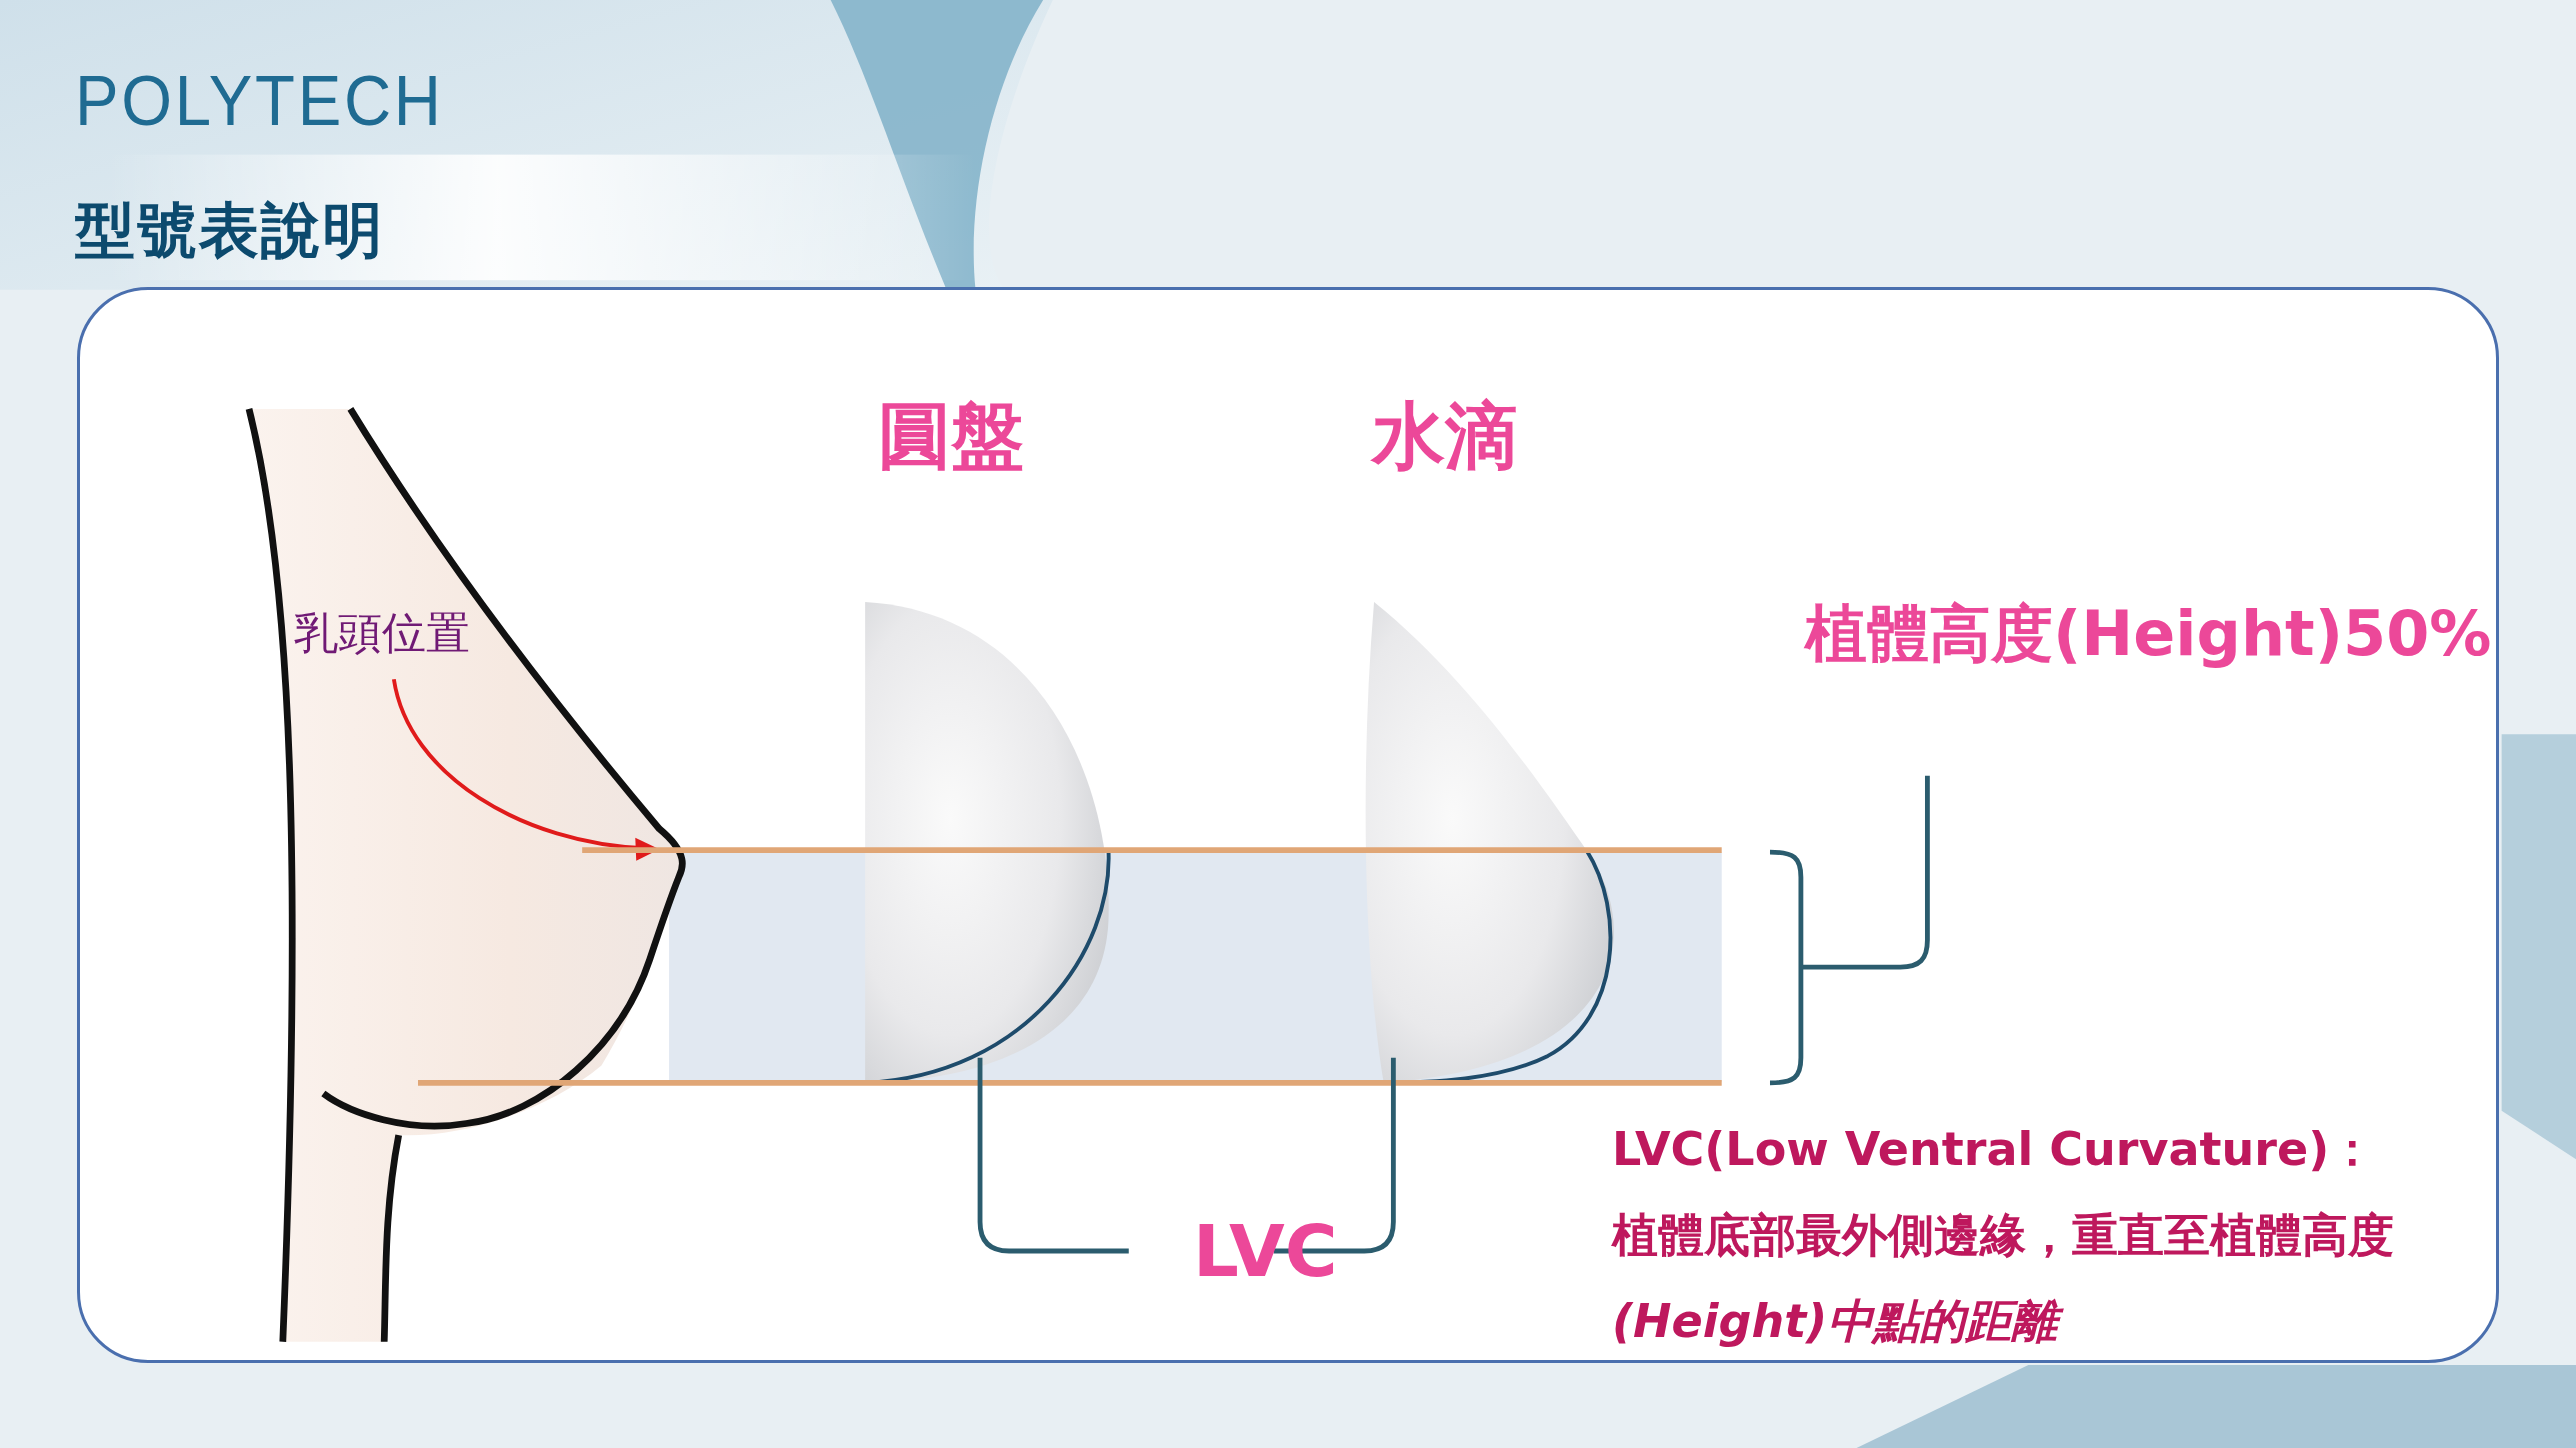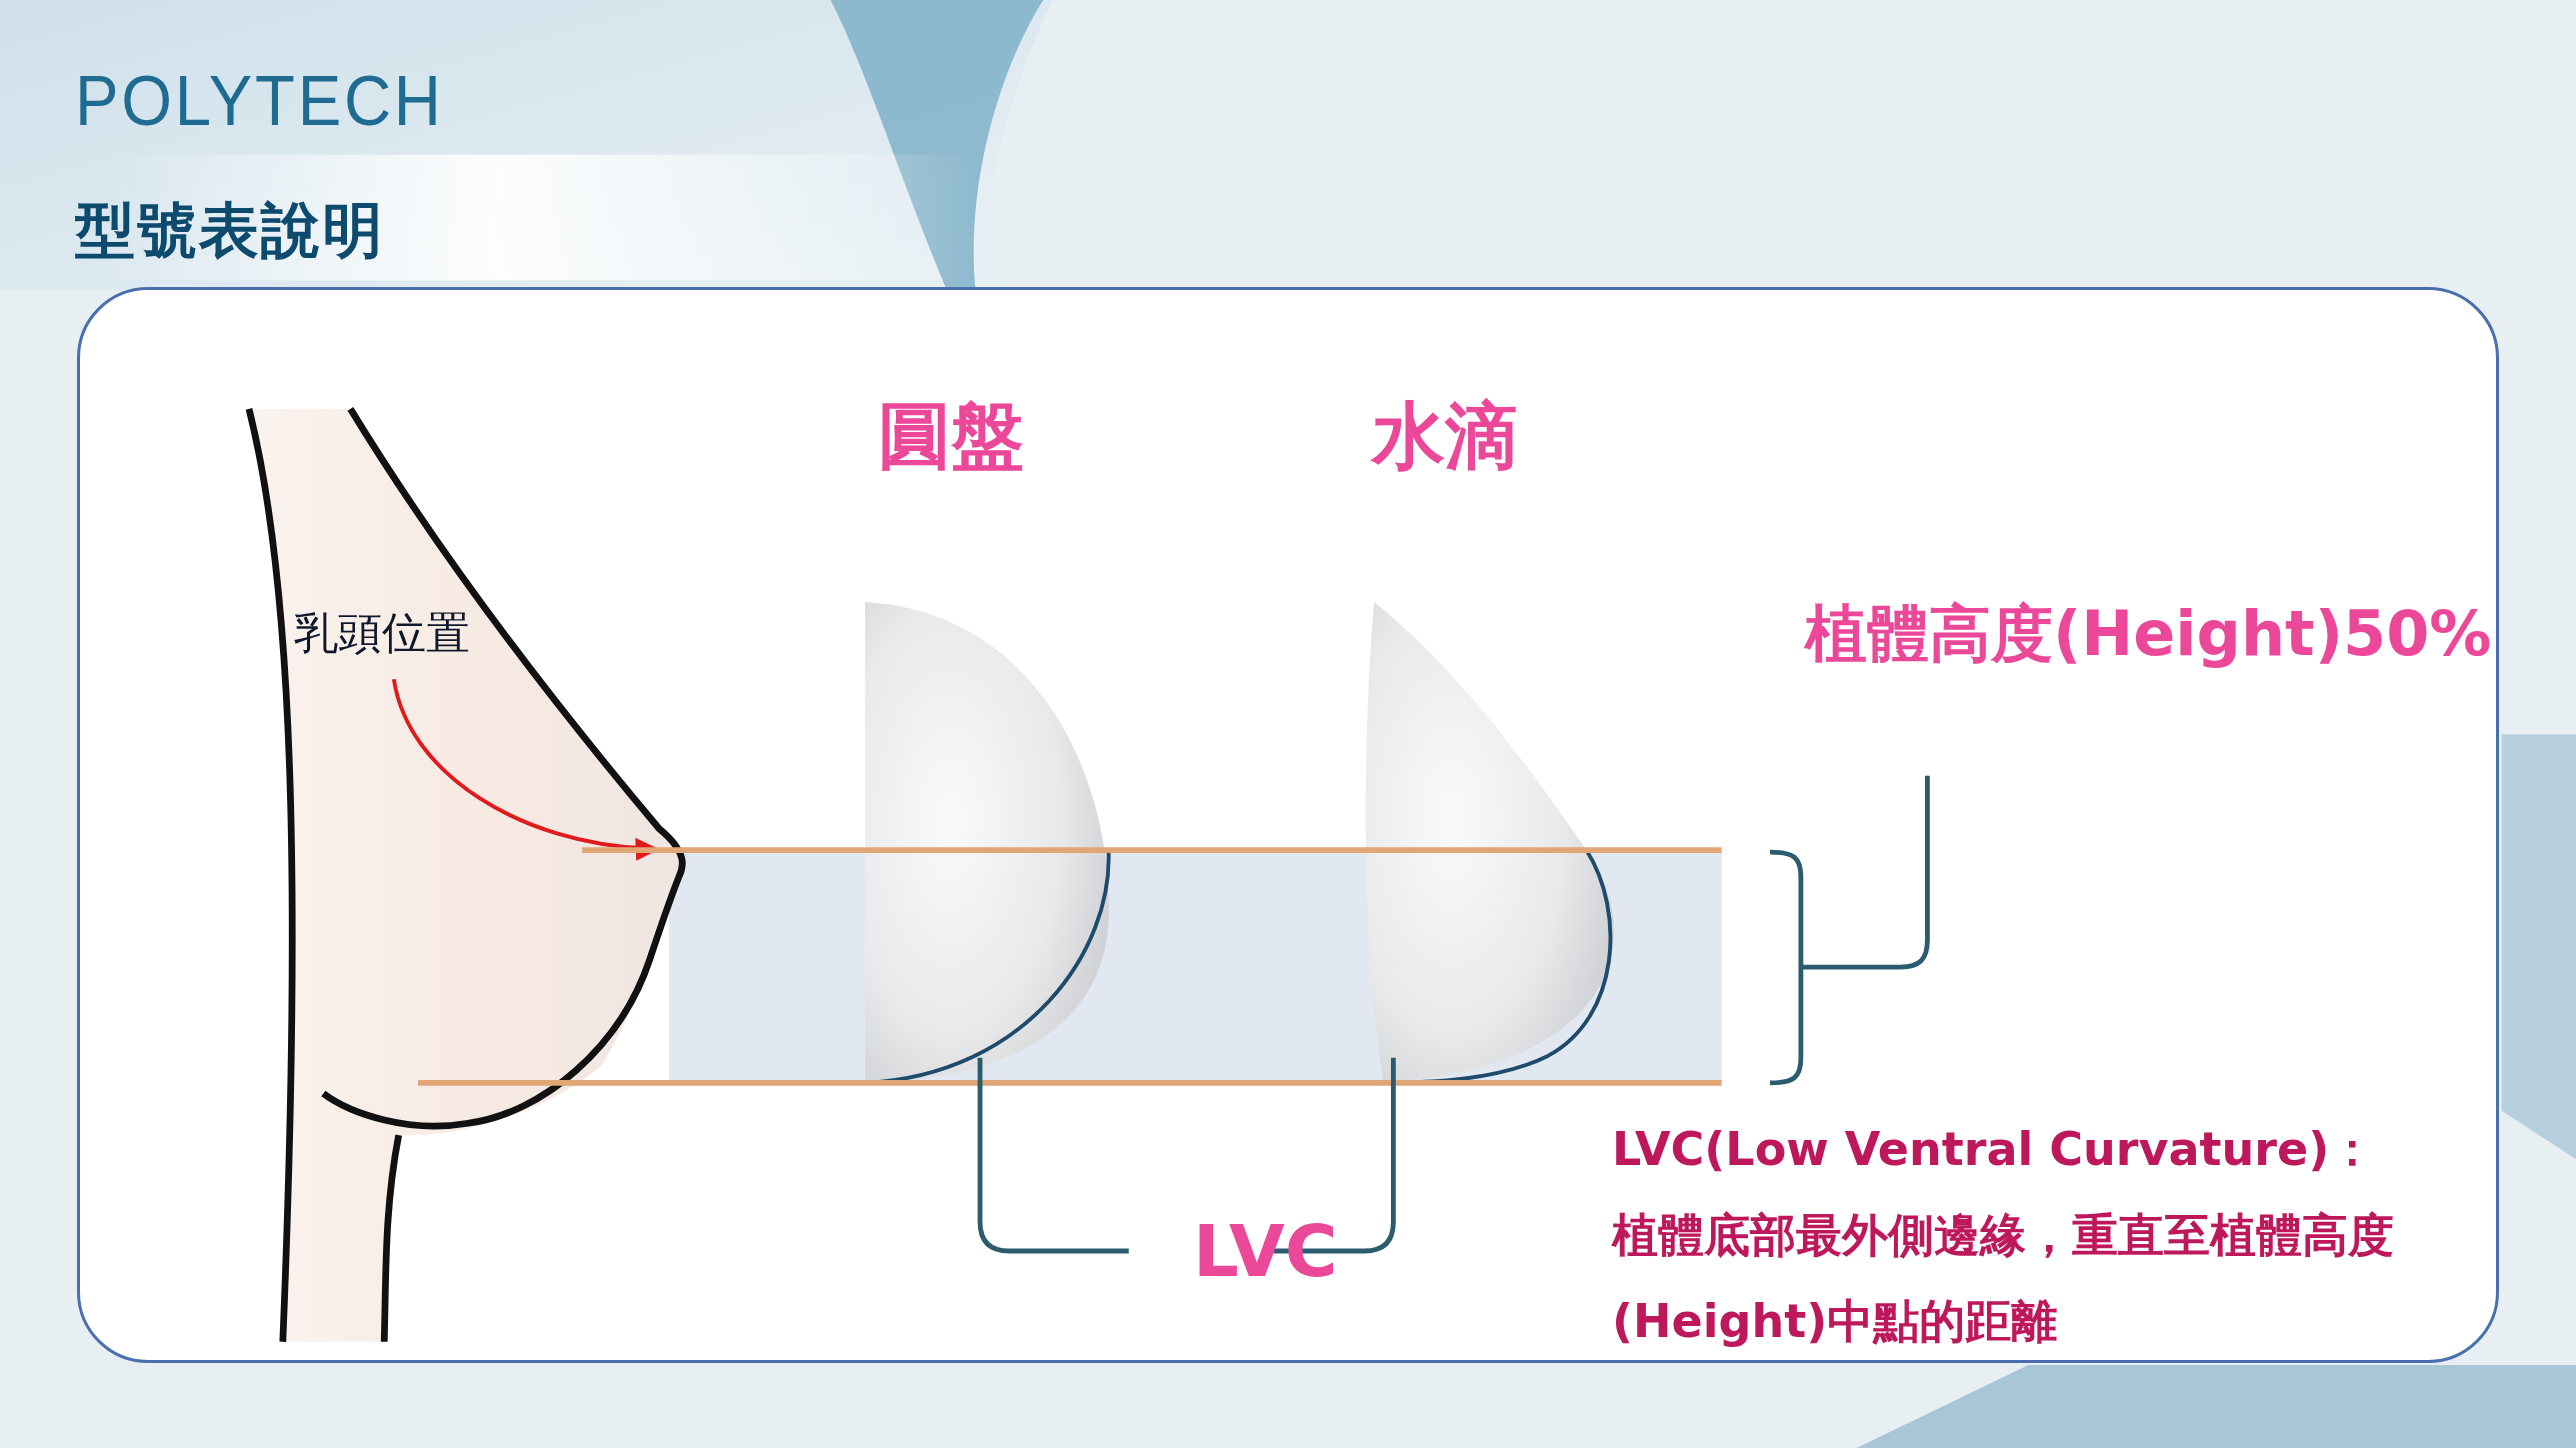--- a/index.html
+++ b/index.html
@@ -22,21 +22,21 @@
   .panel {
     position: absolute; left: 77px; top: 287px; width: 2422px; height: 1076px;
     background: #ffffff; border: 3.9px solid #4a6fae; border-radius: 71px;
     box-sizing: border-box; overflow: hidden;
   }
   .diagram { position: absolute; left: 0; top: 0; }
   .label {
     position: absolute; color: #ec4899; white-space: nowrap;
   }
   .shape-label { font-size: 73px; font-weight: 700; top: 384px; }
-  .nipple-label { position: absolute; left: 292px; top: 601px; font-size: 44px; color: #0f172a; white-space: nowrap; font-family: Liberation Mono, monospace; }
+  .nipple-label { position: absolute; left: 292px; top: 601px; font-size: 44px; color: #701a75; white-space: nowrap; font-family: Liberation Mono, monospace; }
   .desc { position: absolute; left: 1609px; font-size: 46px; font-weight: 700; color: #be185d; white-space: nowrap; }
 </style>
 </head>
 <body>
 
 <svg class="bg" width="2576" height="1449" viewBox="0 0 2667 1500">
   <defs>
     <linearGradient id="bgL" x1="0" y1="0" x2="1" y2="1">
       <stop offset="0" stop-color="#cfe0ea"></stop>
       <stop offset="1" stop-color="#e9f1f5"></stop>
@@ -112,15 +112,15 @@
     </g>
   </svg>
 
   <div class="nipple-label" style="left:214px; top:314px;">乳頭位置</div>
   <div class="label shape-label" style="left:798px; top:98px;">圓盤</div>
   <div class="label shape-label" style="left:1292px; top:98px;">水滴</div>
   <div class="label" style="left:1725px; top:302px; font-size:62px; font-weight:700;">植體高度(Height)50%</div>
   <div class="label" style="left:1113px; top:919px; font-size:72px; font-weight:700;">LVC</div>
   <div class="desc" style="left:1532px; top:829px;">LVC(Low Ventral Curvature)：</div>
   <div class="desc" style="left:1532px; top:915px;">植體底部最外側邊緣，重直至植體高度</div>
-  <div class="desc" style="left:1532px; top:1001px;">(Height)中點的距離</div>
+  <div class="desc" style="left:1532px; top:1001px;font-style:italic;">(Height)中點的距離</div>
 </div>
 
 
 </body></html>

